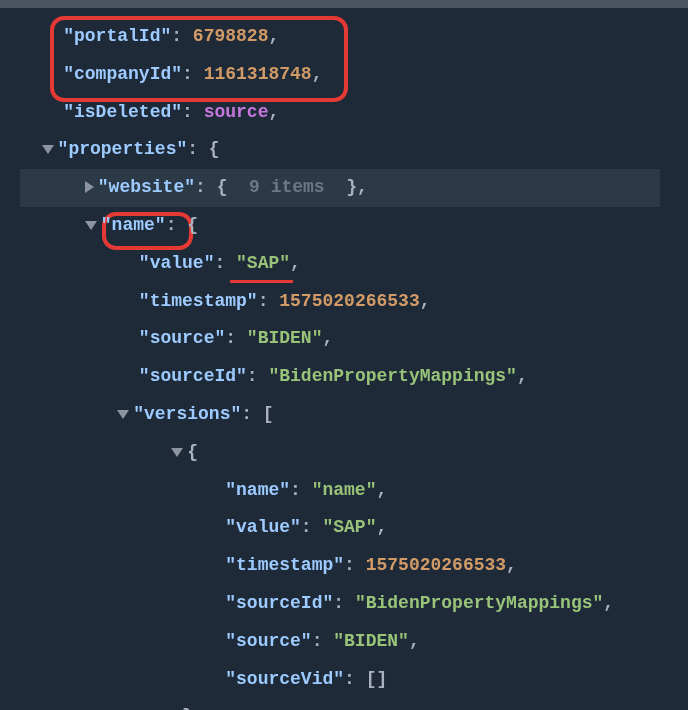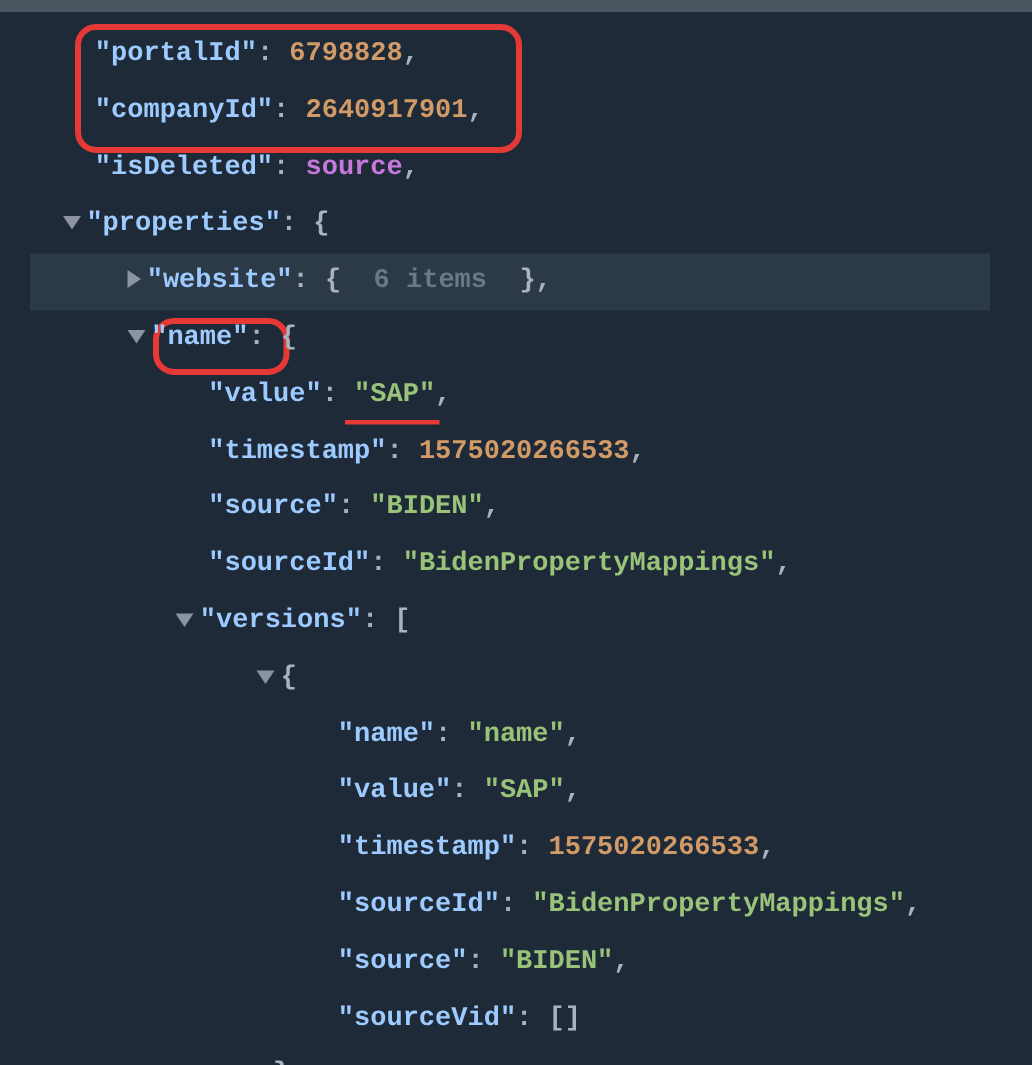--- a/index.html
+++ b/index.html
@@ -70,27 +70,27 @@
 
 <div class="code">
 
   
   <div class="red-box" style="left:50px; top:8px; width:290px; height:78px;"></div>
   <div class="red-box" style="left:102px; top:204px; width:83px; height:30px;"></div>
   <div class="red-underline" style="left:230px; top:272px; width:63px;"></div>
 
   <div class="line">    <span class="key">"portalId"</span><span class="punc">: </span><span class="num">6798828</span><span class="punc">,</span></div>
 
-  <div class="line">    <span class="key">"companyId"</span><span class="punc">: </span><span class="num">2640917901</span><span class="punc">,</span></div>
+  <div class="line">    <span class="key">"companyId"</span><span class="punc">: </span><span class="num">1161318748</span><span class="punc">,</span></div>
 
   <div class="line">    <span class="key">"isDeleted"</span><span class="punc">: </span><span class="lit">source</span><span class="punc">,</span></div>
 
   <div class="line">  <span class="tri tri-down"></span><span class="key">"properties"</span><span class="punc">: {</span></div>
 
-  <div class="line highlight-row">      <span class="tri tri-right"></span><span class="key">"website"</span><span class="punc">: {  </span><span class="dim">6 items</span><span class="punc">  },</span></div>
+  <div class="line highlight-row">      <span class="tri tri-right"></span><span class="key">"website"</span><span class="punc">: {  </span><span class="dim">9 items</span><span class="punc">  },</span></div>
 
   <div class="line">      <span class="tri tri-down"></span><span class="key">"name"</span><span class="punc">: {</span></div>
 
   <div class="line">           <span class="key">"value"</span><span class="punc">: </span><span class="str">"SAP"</span><span class="punc">,</span></div>
 
   <div class="line">           <span class="key">"timestamp"</span><span class="punc">: </span><span class="num">1575020266533</span><span class="punc">,</span></div>
 
   <div class="line">           <span class="key">"source"</span><span class="punc">: </span><span class="str">"BIDEN"</span><span class="punc">,</span></div>
 
   <div class="line">           <span class="key">"sourceId"</span><span class="punc">: </span><span class="str">"BidenPropertyMappings"</span><span class="punc">,</span></div>

